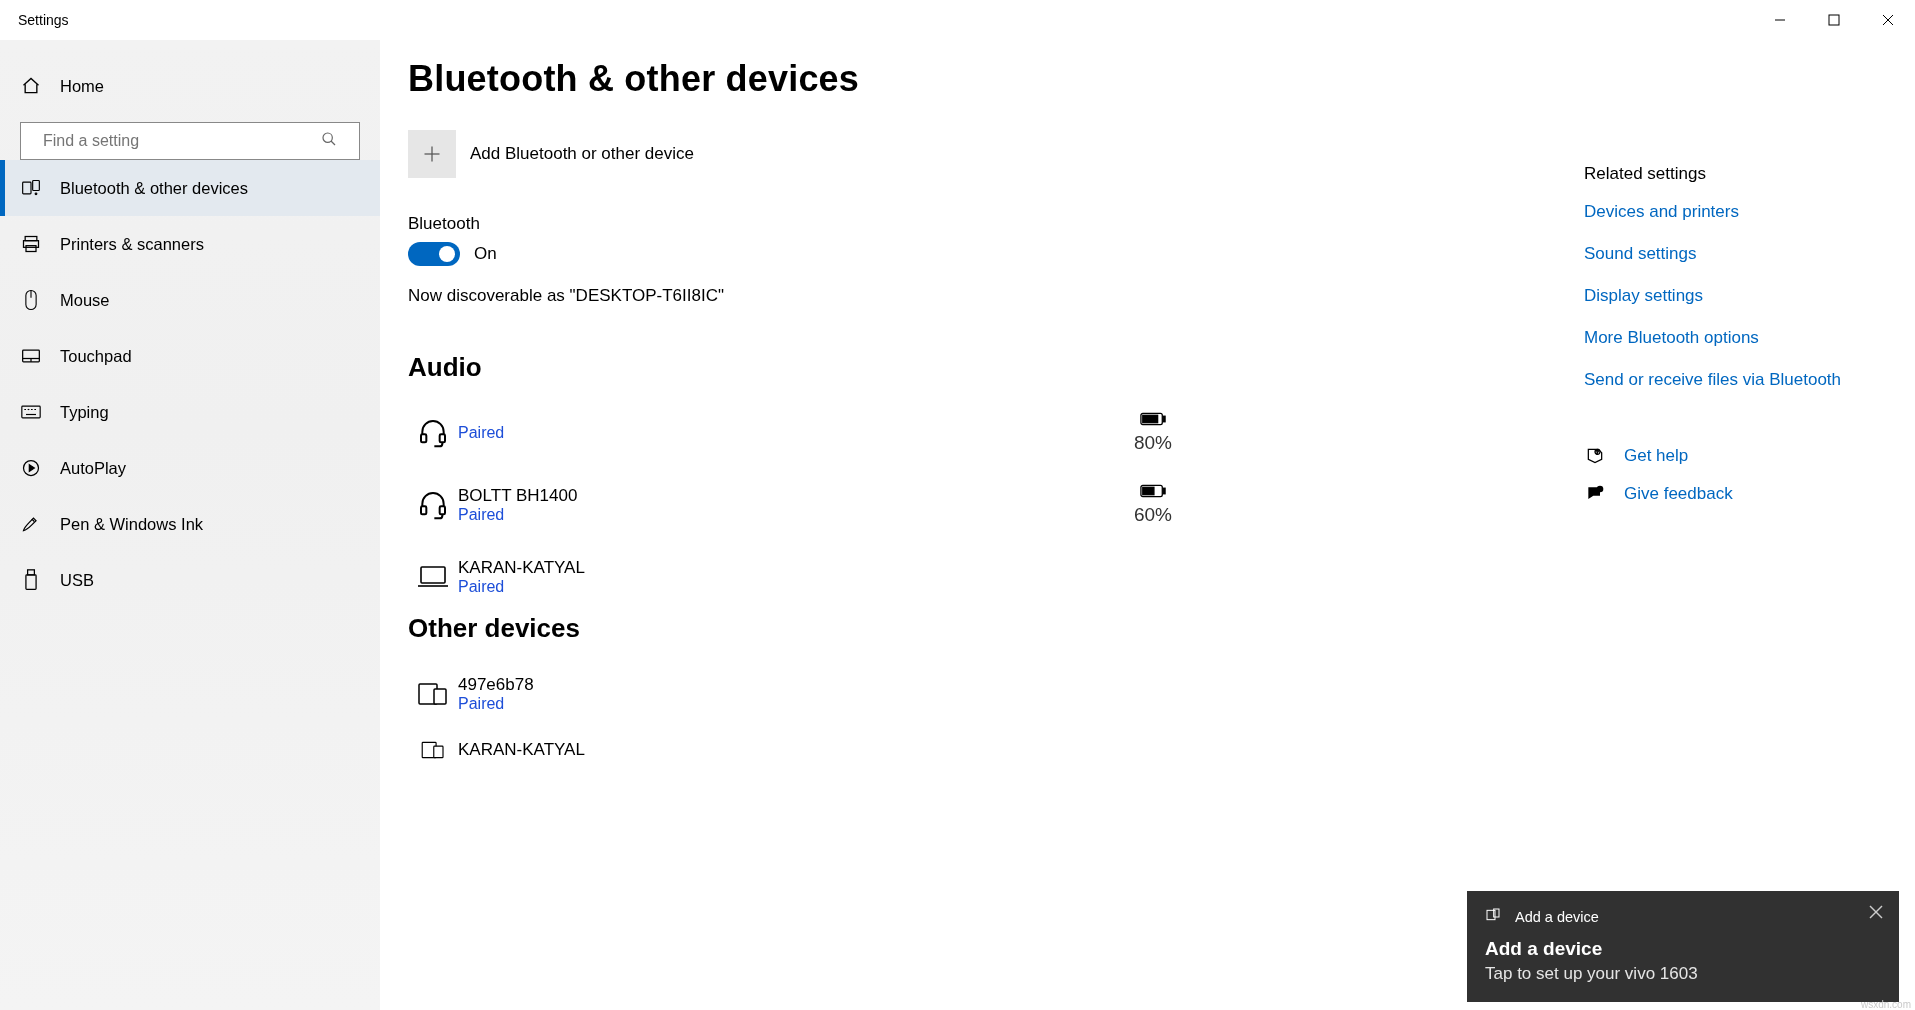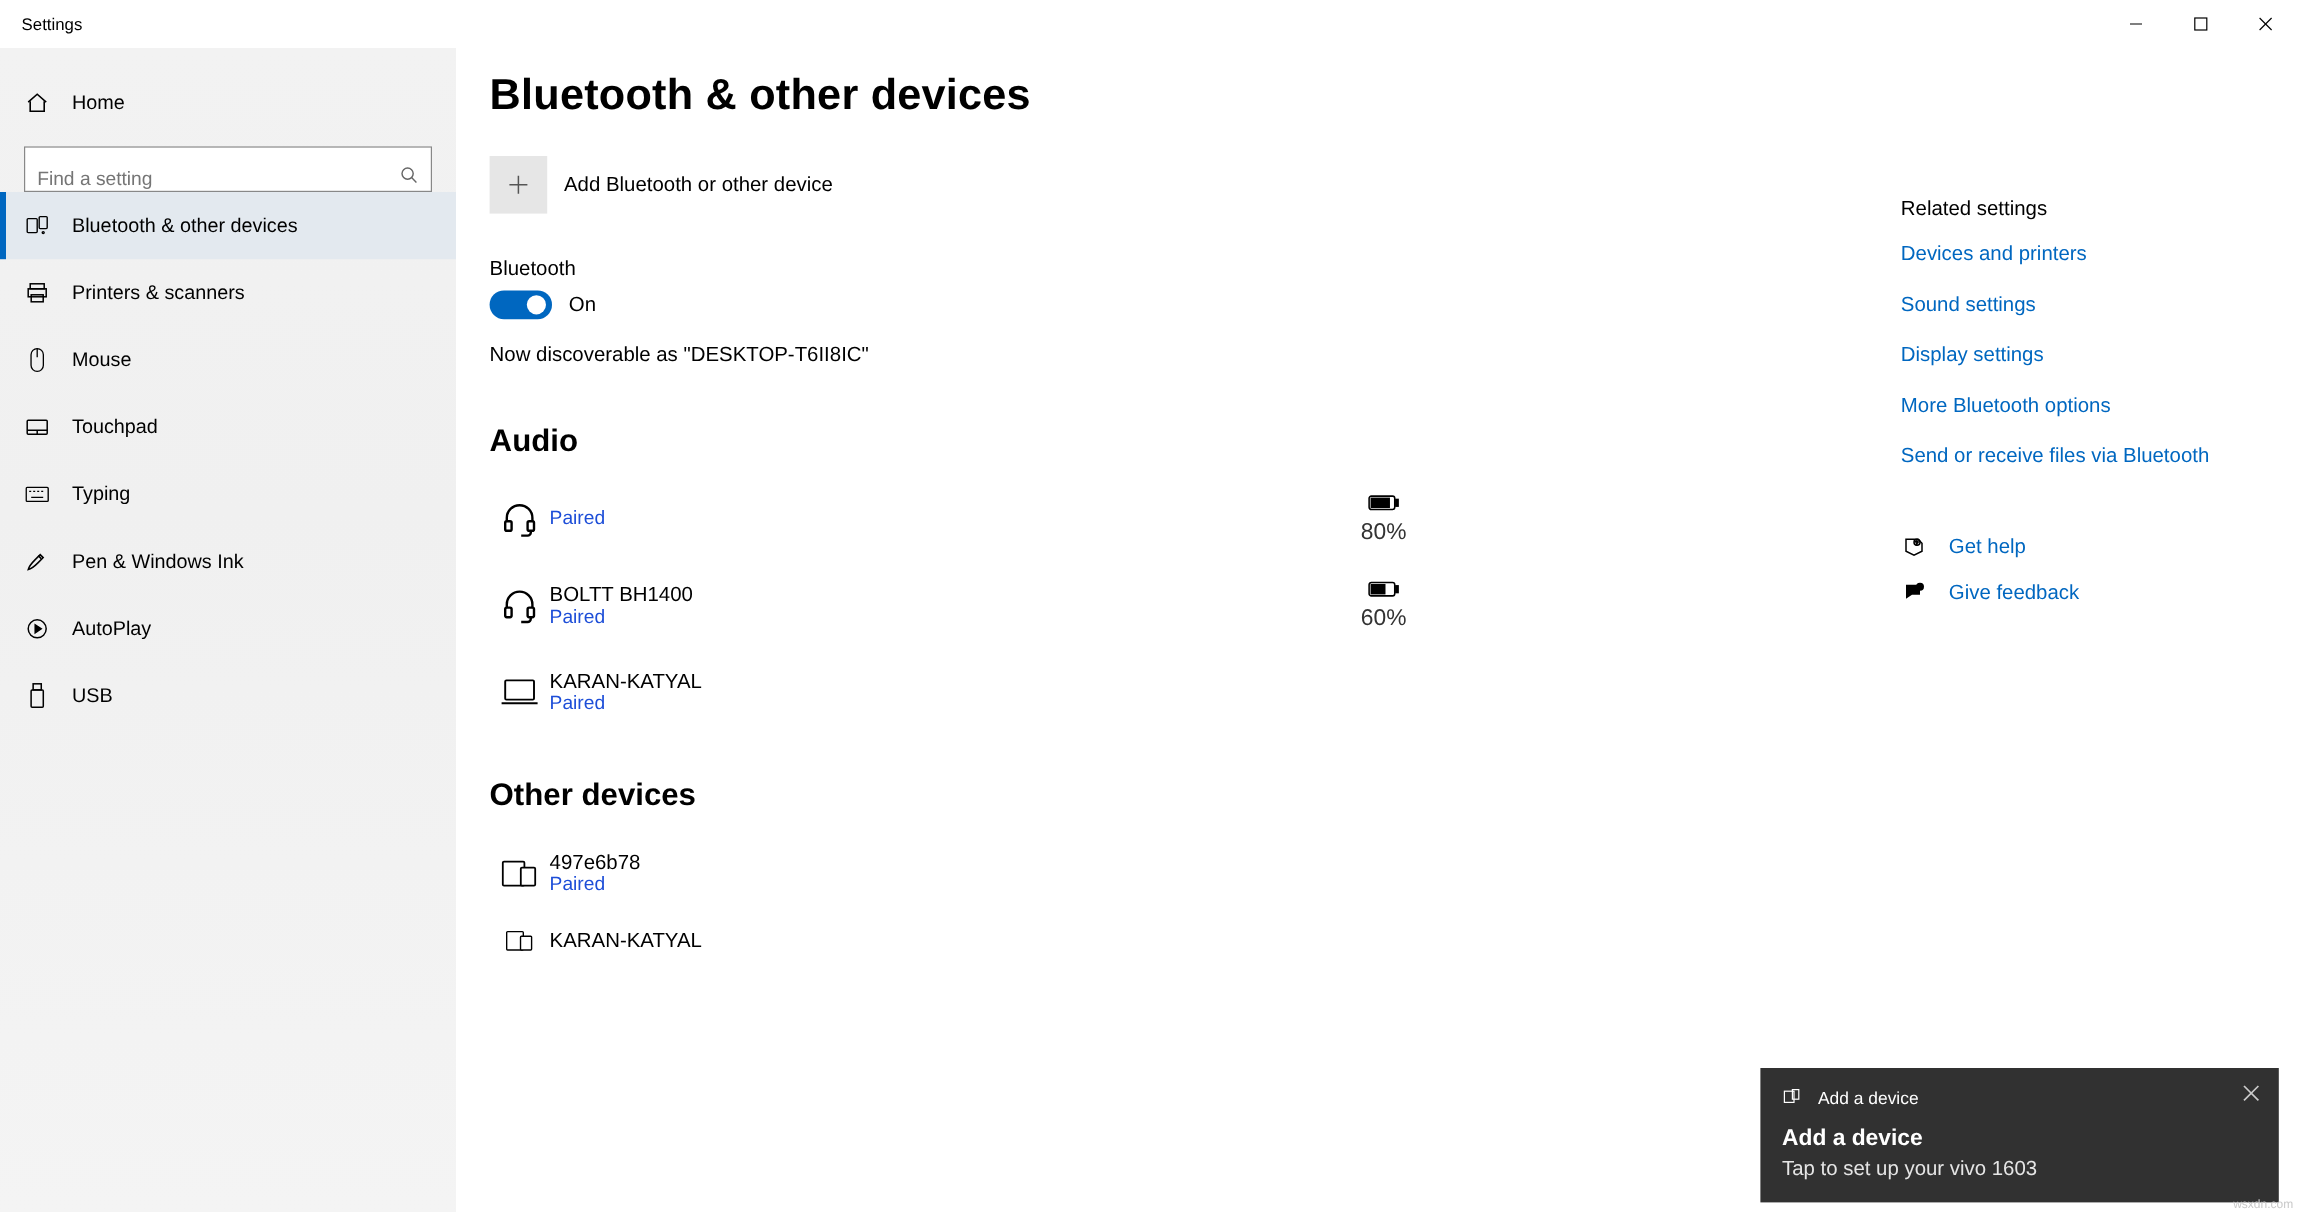--- a/index.html
+++ b/index.html
@@ -9,21 +9,21 @@
   .titlebar-left { padding-left: 18px; font-size: 14px; color: #000; }
   .titlebar-right { display: flex; }
   .win-btn { width: 54px; height: 40px; display: flex; align-items: center; justify-content: center; }
   .win-btn svg { stroke: #000; stroke-width: 1; fill: none; }
 
   .main { display: flex; height: calc(100% - 40px); }
 
   .sidebar { width: 380px; background: linear-gradient(180deg,#f2f2f2 0%,#f0f0f0 40%,#f4f4f4 100%); padding-top: 20px; }
   .home-row { display:flex; align-items:center; height:52px; padding-left:20px; gap:18px; font-size:16.5px; }
   .search-wrap { padding: 10px 20px 0 20px; }
-  .search { width: 340px; height: 38px; border:1px solid #888; background:#fff; display:flex; align-items:flex-end; padding:0 10px; }
+  .search { width: 340px; height: 38px; border:1px solid #888; background:#fff; display:flex; align-items:center; padding:0 22px; }
   .search input { flex:1; border:none; outline:none; font-size:16px; background:transparent; }
   .section-label { font-size:16px; font-weight:600; padding:34px 0 14px 20px; }
   .nav-item { display:flex; align-items:center; height:56px; padding-left:20px; gap:18px; font-size:16.5px; color:#000; }
   .nav-item.active { background:#e3e9ef; position:relative; }
   .nav-item.active::before { content:""; position:absolute; left:0; top:0; bottom:0; width:5px; background:#0067c0; }
   .icon-slot { width:22px; display:flex; justify-content:center; }
 
   .content { flex:1; padding: 18px 0 0 28px; position:relative; display:flex; }
   .content-main { width: 790px; }
   h1.page-title { font-size:36px; font-weight:600; margin-bottom:30px; letter-spacing:0.2px; }
@@ -161,34 +161,34 @@
             <line x1="12" y1="5" x2="14" y2="5"></line>
             <line x1="16" y1="5" x2="18" y2="5"></line>
             <line x1="6" y1="11" x2="18" y2="11"></line>
           </svg>
       </span>
       <span>Typing</span>
     </div>
     <div class="nav-item">
       <span class="icon-slot">
         <svg width="20" height="20" viewBox="0 0 24 24" fill="none" stroke="#000" stroke-width="1.5">
+            <circle cx="12" cy="12" r="9"></circle>
+            <polygon points="10,8 16,12 10,16" fill="#000"></polygon>
+          </svg>
+      </span>
+      <span>AutoPlay</span>
+    </div>
+    <div class="nav-item">
+      <span class="icon-slot">
+        <svg width="20" height="20" viewBox="0 0 24 24" fill="none" stroke="#000" stroke-width="1.5">
             <path d="M3 20c4-1 6-3 10-7l5-5-3-3-5 5c-4 4-6 6-7 10z"></path>
             <path d="M13 6l3 3"></path>
           </svg>
       </span>
       <span>Pen &amp; Windows Ink</span>
-    </div>
-    <div class="nav-item">
-      <span class="icon-slot">
-        <svg width="20" height="20" viewBox="0 0 24 24" fill="none" stroke="#000" stroke-width="1.5">
-            <circle cx="12" cy="12" r="9"></circle>
-            <polygon points="10,8 16,12 10,16" fill="#000"></polygon>
-          </svg>
-      </span>
-      <span>AutoPlay</span>
     </div>
     <div class="nav-item">
       <span class="icon-slot">
         <svg width="14" height="22" viewBox="0 0 16 26" fill="none" stroke="#000" stroke-width="1.5">
             <rect x="4" y="1" width="8" height="6"></rect>
             <rect x="2" y="7" width="12" height="17" rx="1"></rect>
           </svg>
       </span>
       <span>USB</span>
     </div>
@@ -269,21 +269,21 @@
               <line x1="2" y1="22" x2="32" y2="22"></line>
             </svg>
         </div>
         <div class="dev-text">
           <div class="dev-name">KARAN-KATYAL</div>
           <div class="dev-status">Paired</div>
         </div>
         <div class="dev-batt"></div>
       </div>
 
-      <h2 class="cat" style="margin-top:34px">Other devices</h2>
+      <h2 class="cat" style="">Other devices</h2>
 
       <div class="device-row">
         <div class="dev-icon">
           <svg width="34" height="26" viewBox="0 0 34 26" fill="none" stroke="#000" stroke-width="1.5">
               <rect x="3" y="3" width="18" height="20" rx="1"></rect>
               <rect x="18" y="8" width="12" height="15" rx="1" fill="#fff"></rect>
             </svg>
         </div>
         <div class="dev-text">
           <div class="dev-name">497e6b78</div>

